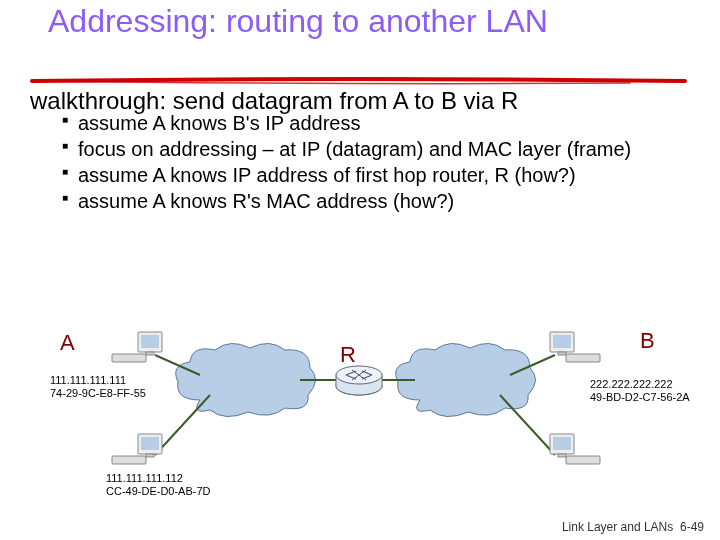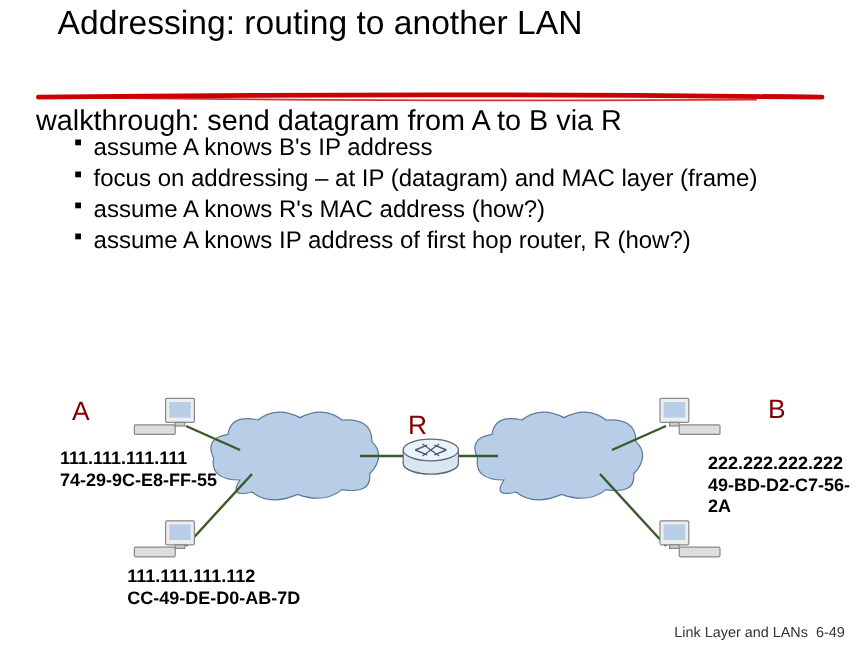--- a/index.html
+++ b/index.html
@@ -1,27 +1,27 @@
 <!DOCTYPE html>
 <html><head>
 <meta charset="utf-8">
 <style>
   * { box-sizing: border-box; margin: 0; padding: 0; }
   html, body { width: 720px; height: 540px; font-family: Arial, Helvetica, sans-serif; background: #fff; color: #000; }
   .slide { position: relative; width: 720px; height: 540px; }
-  .title { position: absolute; left: 48px; top: 4px; font-size: 28px; font-weight: 400; color: #000000; line-height: 1.1; }
+  .title { position: absolute; left: 48px; top: 4px; font-size: 32px; font-weight: 400; color: #8b5cf6; line-height: 1.1; }
   .underline { position: absolute; left: 30px; top: 76px; width: 660px; height: 10px; }
   .intro { position: absolute; left: 30px; top: 87px; font-size: 24px; }
   .bullets { position: absolute; left: 62px; top: 111px; font-size: 20px; width: 630px; }
   .bullets li { list-style: none; position: relative; padding-left: 16px; margin-bottom: 2px; line-height: 1.2; }
   .bullets li::before { content: "■"; position: absolute; left: 0; top: 3px; font-size: 10px; color: #000; }
   .diagram { position: absolute; left: 0; top: 300px; width: 720px; height: 200px; }
   .node-label { position: absolute; font-size: 22px; color: #800000; }
   .cloud { position: absolute; }
-  .addr { position: absolute; font-size: 15px; line-height: 1.2; text-align: center; font-weight: bold; }
+  .addr { position: absolute; font-size: 11px; line-height: 1.2; text-align: center; }
   .footer { position: absolute; right: 16px; bottom: 6px; font-size: 12px; color: #333; }
   .computer { position: absolute; }
   .router { position: absolute; }
 </style>
 </head>
 <body>
 
 <div class="slide">
 
   <div class="title">Addressing: routing to another LAN</div>
@@ -29,22 +29,22 @@
   <svg class="underline" viewBox="0 0 660 10" preserveAspectRatio="none">
     <path d="M2 5 Q 330 1 655 5" stroke="#cc0000" stroke-width="4" fill="none" stroke-linecap="round"></path>
     <path d="M2 5 Q 330 9 600 7" stroke="#cc0000" stroke-width="1.5" fill="none" stroke-linecap="round" opacity="0.8"></path>
   </svg>
 
   <div class="intro">walkthrough: send datagram from A to B via R</div>
 
   <ul class="bullets">
     <li>assume A knows B's IP address</li>
     <li>focus on addressing – at IP (datagram) and MAC layer (frame)</li>
+    <li>assume A knows IP address of first hop router, R (how?)</li>
     <li>assume A knows R's MAC address (how?)</li>
-    <li>assume A knows IP address of first hop router, R (how?)</li>
   </ul>
 
   <div class="diagram">
 
     <svg class="cloud" style="left:170px; top:40px; width:150px; height:80px;" viewBox="0 0 150 80">
       <path d="M30 60 Q5 60 8 42 Q0 25 20 22 Q22 5 45 10 Q60 -2 80 8 Q100 -2 115 10 Q140 8 140 28 Q152 40 138 55 Q140 72 115 68 Q100 80 78 72 Q55 82 40 70 Q20 75 30 60 Z" fill="#b8cee6" stroke="#5a7a9a" stroke-width="1"></path>
     </svg>
     <svg class="cloud" style="left:390px; top:40px; width:150px; height:80px;" viewBox="0 0 150 80">
       <path d="M30 60 Q5 60 8 42 Q0 25 20 22 Q22 5 45 10 Q60 -2 80 8 Q100 -2 115 10 Q140 8 140 28 Q152 40 138 55 Q140 72 115 68 Q100 80 78 72 Q55 82 40 70 Q20 75 30 60 Z" fill="#b8cee6" stroke="#5a7a9a" stroke-width="1"></path>
     </svg>

